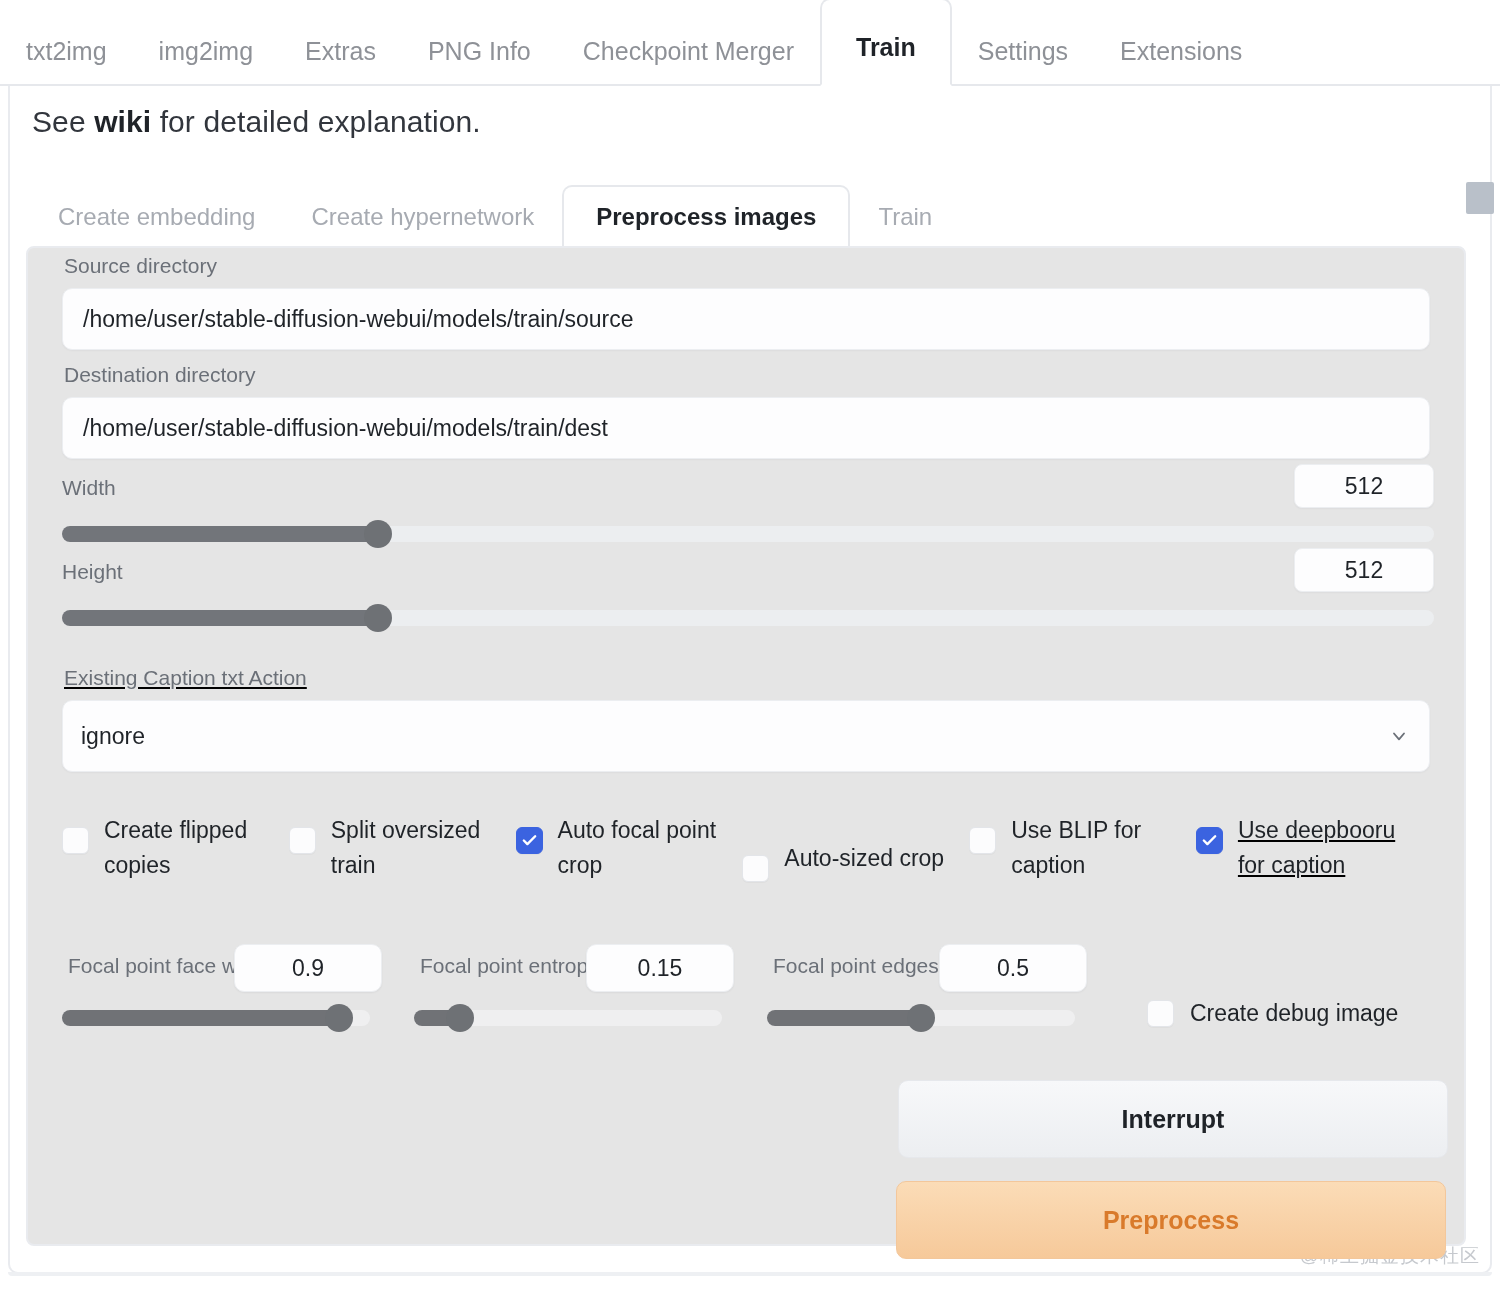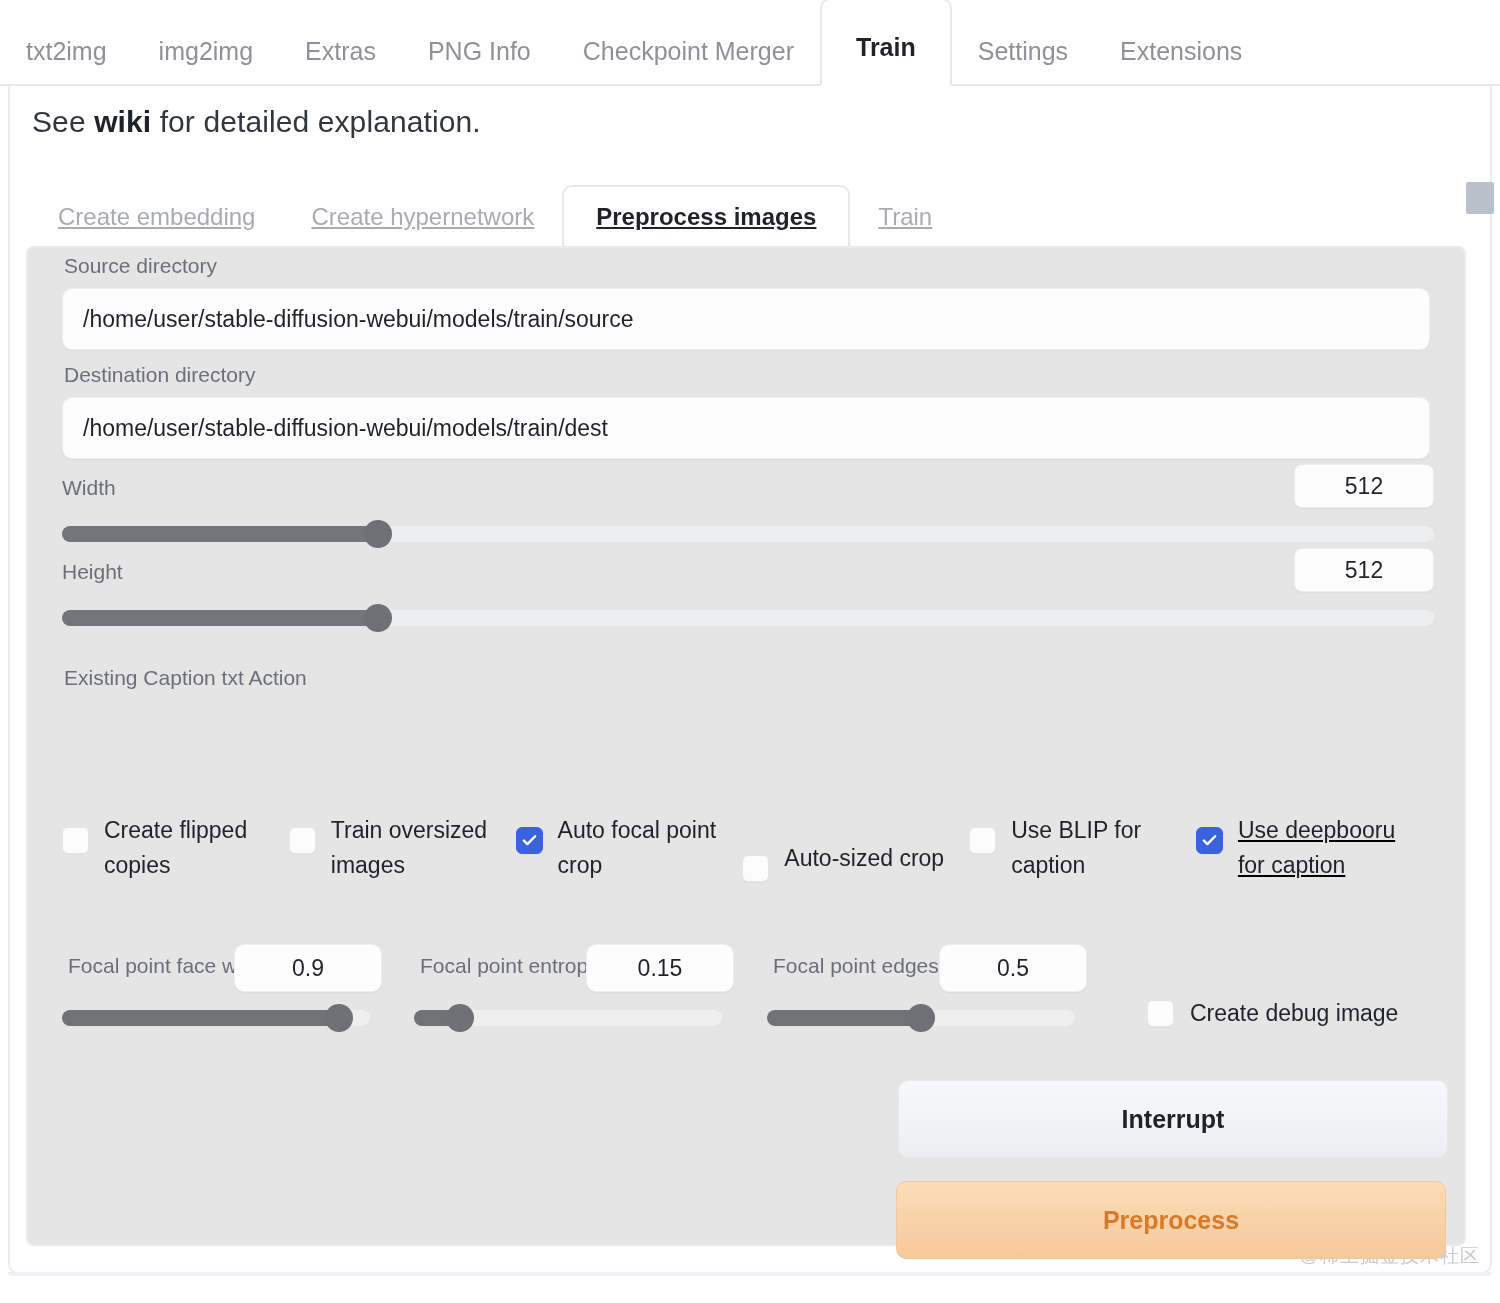--- a/index.html
+++ b/index.html
@@ -54,21 +54,21 @@
   .wiki-line {
     position: absolute; left: 32px; top: 105px;
     font-size: 30px; color: #32363d; letter-spacing: .1px;
   }
   .wiki-line b { font-weight: 700; color: #1f2328; }
 
   
   .subtabs { position: absolute; left: 30px; top: 185px; display: flex; align-items: flex-end; height: 62px; z-index: 4;}
   .subtab {
     font-size: 24px; color: #a7abb2; white-space: nowrap; cursor: pointer;
-    line-height: 1; border: none; background: transparent; padding: 0; text-decoration: underline;
+    line-height: 1; border: none; background: transparent; padding: 0;
   }
   .subtab-wrap { padding: 0 28px 18px 28px; }
   .subtab-wrap.active {
     background:#fff;
     border: 2px solid #e6e8ec; border-bottom: 2px solid #fff;
     border-radius: 10px 10px 0 0;
     padding: 18px 32px 18px 32px;
     position: relative; z-index: 6; margin-bottom: -2px;
   }
   .subtab.active { color: #1f2328; font-weight: 700; }
@@ -117,21 +117,21 @@
     position: absolute; left: 0; top: 0; height: 16px;
     background: #72757a; border-radius: 8px;
   }
   .track .thumb {
     position: absolute; top: -6px; width: 28px; height: 28px;
     background: #6e7175; border-radius: 50%;
     margin-left: -14px;
   }
 
   
-  .dd-block { position: absolute; left: 34px; top: 418px; width: 1368px; }
+  .dd-block { position: absolute; left: 34px; top: 418px; width: 1368px; text-decoration: underline; }
   .dropdown {
     position: relative; width: 100%; height: 72px;
     border: 1px solid #eceef1; border-radius: 10px; background: #fdfdfe;
     box-shadow: 0 1px 2px rgba(16,24,40,.04);
   }
   .dropdown .val {
     position: absolute; left: 18px; top: 50%; transform: translateY(-50%);
     font-size: 23px; color: #1f2328;
   }
   .chev {
@@ -302,30 +302,38 @@
         <div class="numbox">512</div>
       </div>
       <div class="track">
         <div class="fill" style="width:23%"></div>
         <div class="thumb" style="left:23%"></div>
       </div>
     </div>
 
     <div class="dd-block">
       <label class="field-label">Existing Caption txt Action</label>
+      <div class="dropdown">
+        <span class="val">ignore</span>
+        <span class="chev">
+          <svg viewBox="0 0 24 24" fill="none" stroke="#6b7078" stroke-width="2.2" stroke-linecap="round" stroke-linejoin="round">
+              <polyline points="6 9 12 16 18 9"></polyline>
+            </svg>
+        </span>
+      </div>
     </div>
 
     <div class="cbrow">
       <div class="cbitem">
         <span class="cbox"></span>
         <span class="cblabel">Create flipped copies</span>
       </div>
       <div class="cbitem">
         <span class="cbox"></span>
-        <span class="cblabel">Train oversized images</span>
+        <span class="cblabel">Split oversized train</span>
       </div>
       <div class="cbitem">
         <span class="cbox checked">
           <svg viewBox="0 0 24 24" fill="none" stroke="#ffffff" stroke-width="3.4" stroke-linecap="round" stroke-linejoin="round">
               <polyline points="20 6 9 17 4 12"></polyline>
             </svg>
         </span>
         <span class="cblabel">Auto focal point crop</span>
       </div>
       <div class="cbitem">

